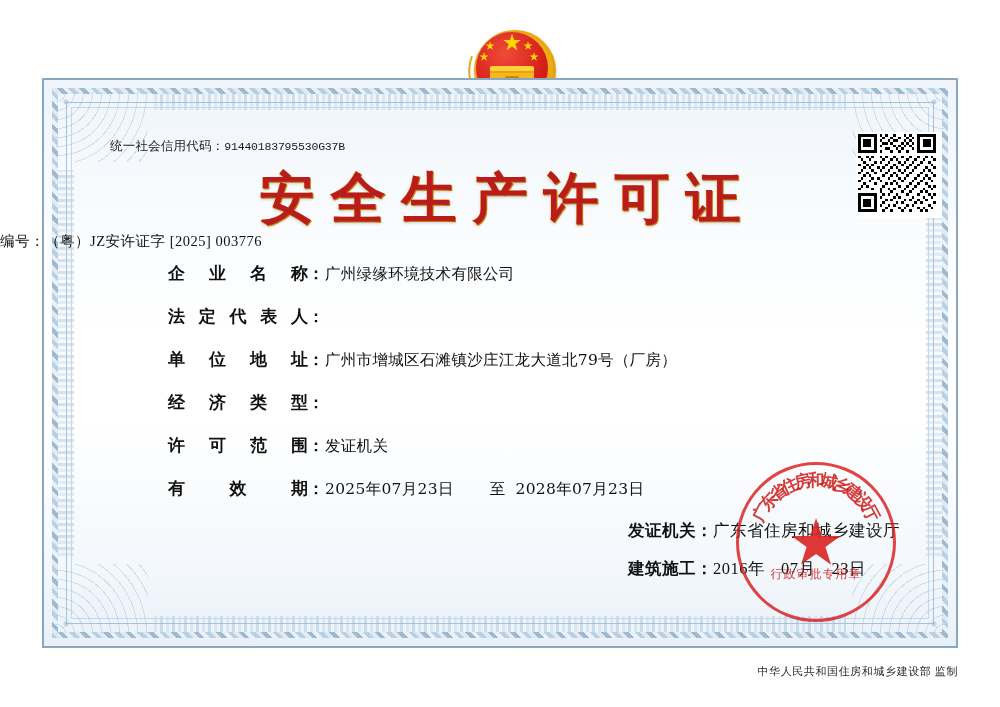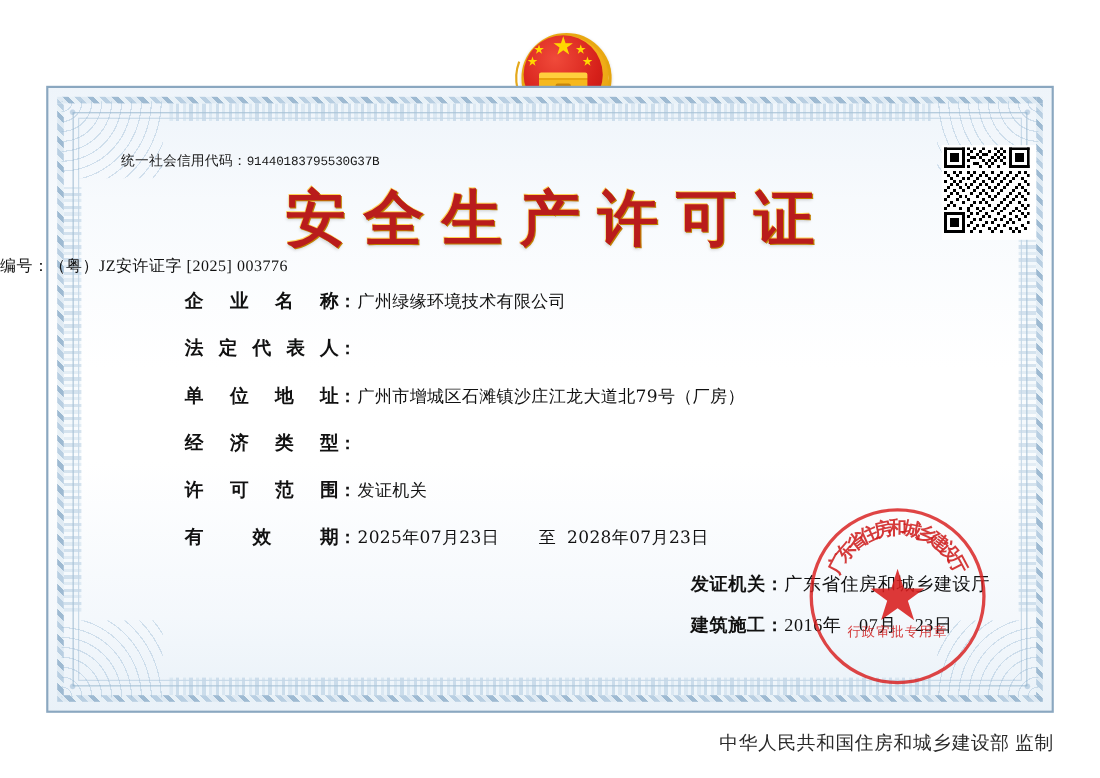--- a/index.html
+++ b/index.html
@@ -307,21 +307,21 @@
     text-align: center;
     font-size: 12px;
     color: rgba(206,24,24,.85);
     letter-spacing: 1px;
   }
 
   .footer-note {
     position: absolute;
     right: 42px;
     top: 664px;
-    font-size: 17px;
+    font-size: 11px;
     color: #2a2a2a;
     letter-spacing: .6px;
   }
 </style>
 </head>
 <body>
 
 <div id="certificate">
 
   <div id="emblem">

